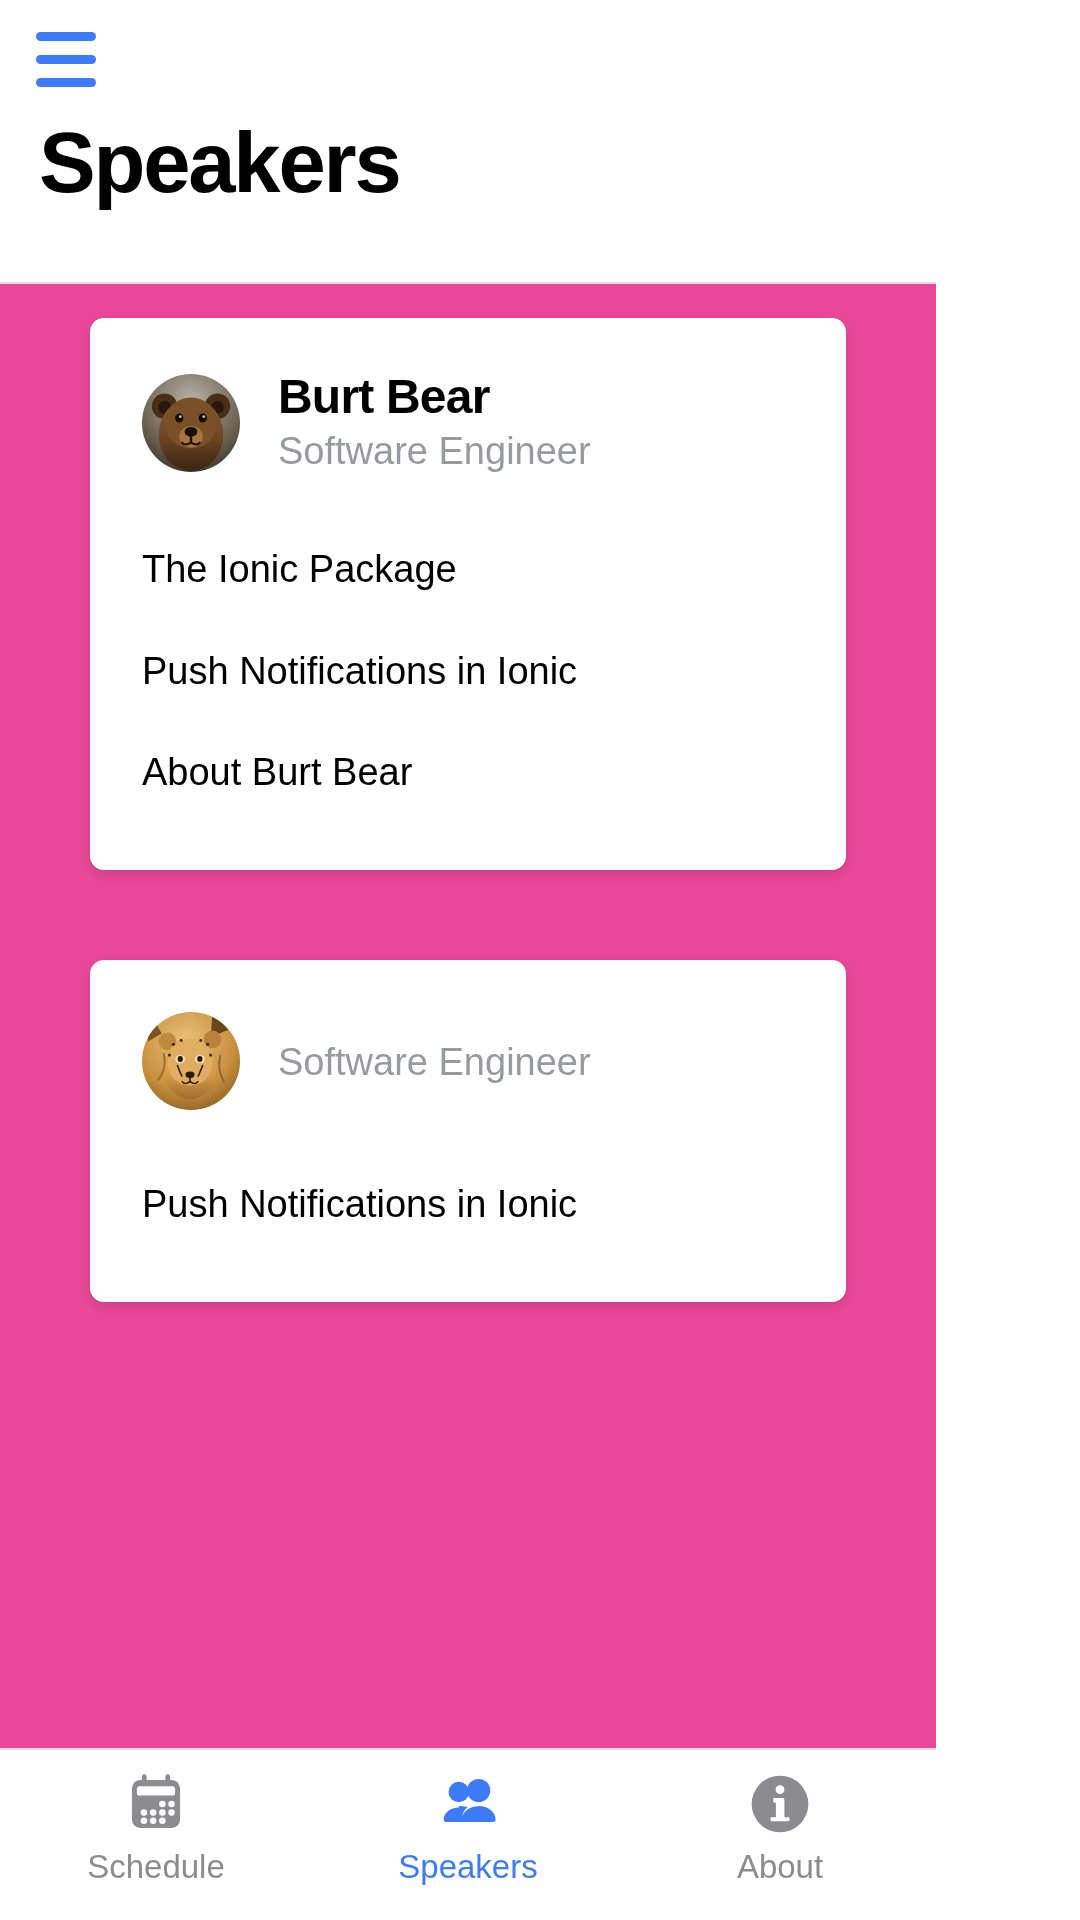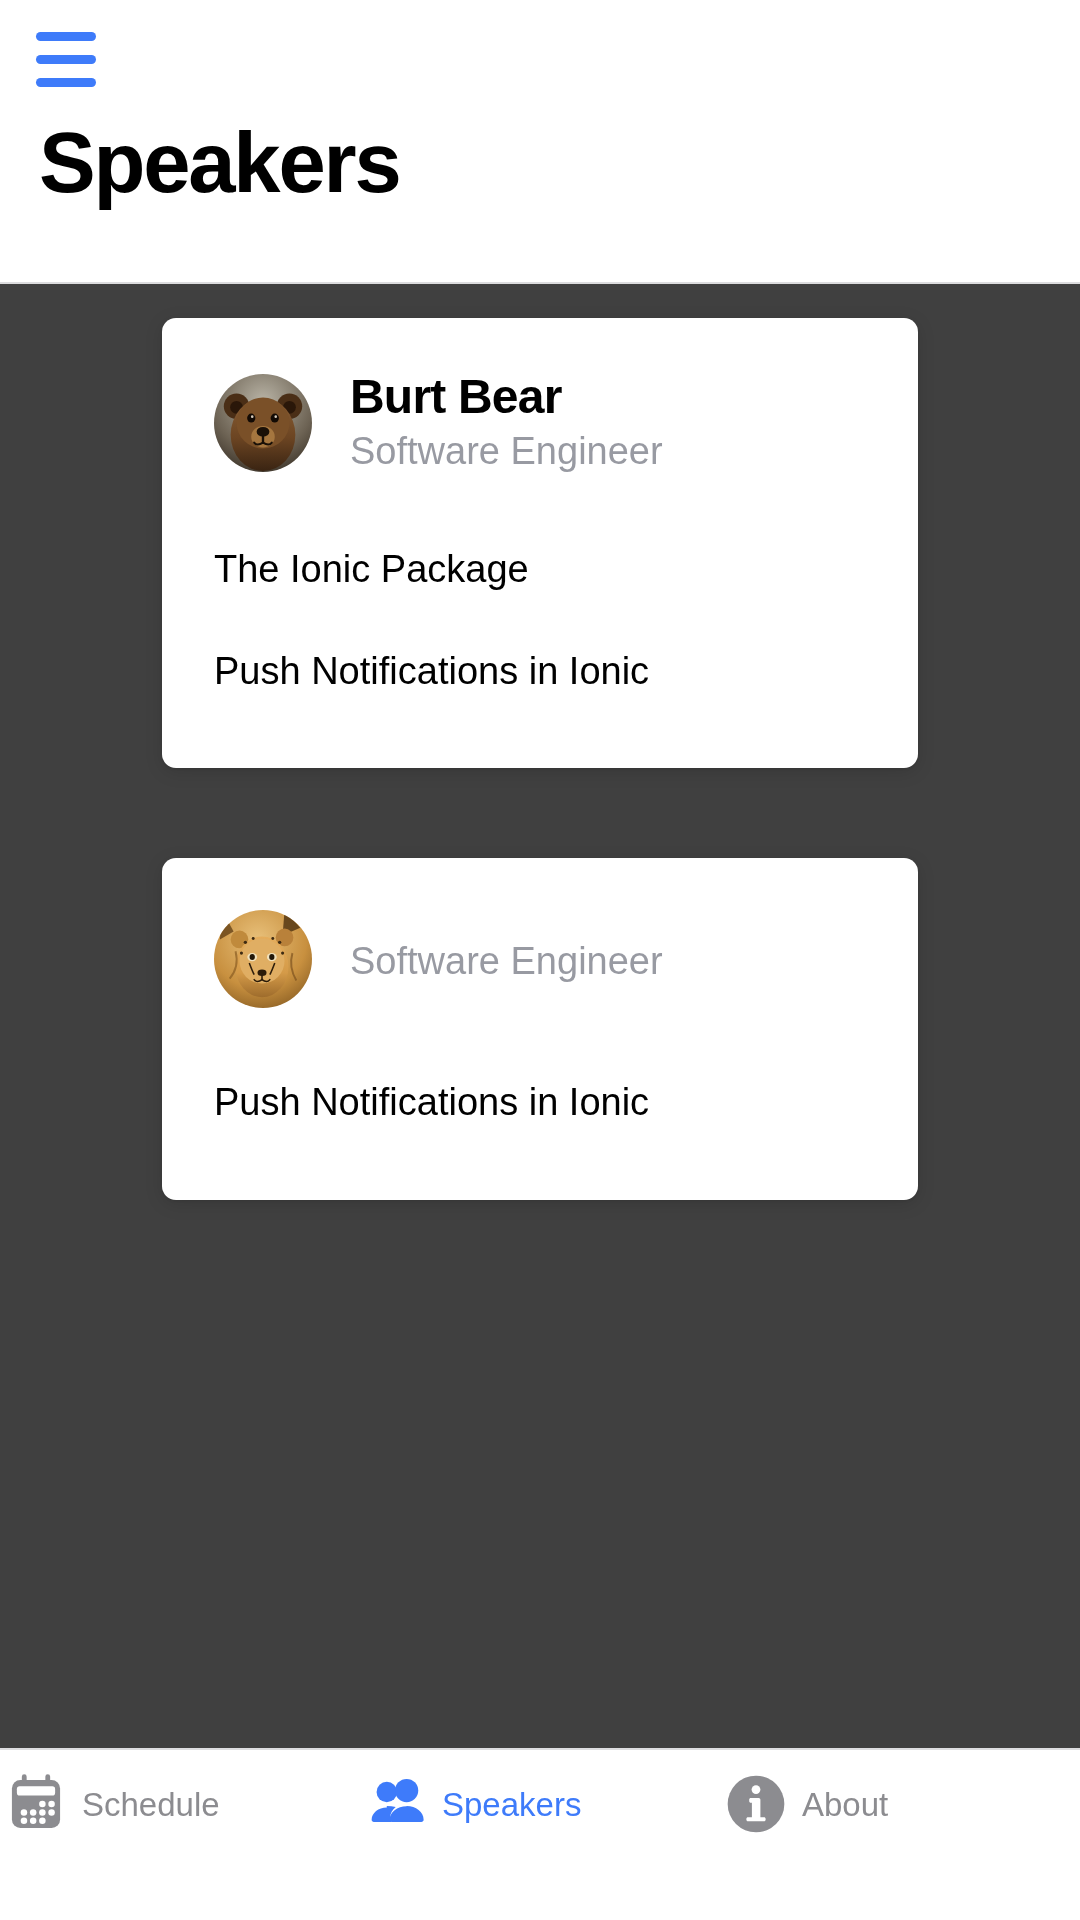--- a/index.html
+++ b/index.html
@@ -8,21 +8,21 @@
     width: 1080px;
     height: 1920px;
     overflow: hidden;
     background: #ffffff;
     font-family: "Liberation Sans", sans-serif;
     -webkit-font-smoothing: antialiased;
   }
 
   .phone {
     position: relative;
-    width: 1080px;
+    width: 936px;
     height: 1920px;
     background: #ffffff;
     display: flex;
     flex-direction: column;
   }
 
   
   .header {
     position: relative;
     flex: 0 0 auto;
@@ -63,21 +63,21 @@
     letter-spacing: -2.2px;
     color: #000000;
     line-height: 1.05;
     white-space: nowrap;
   }
 
   
   .content {
     position: relative;
     flex: 1 1 auto;
-    background: #404040;
+    background: #ec4899;
     overflow: hidden;
     padding-top: 34px;
   }
 
   .speaker-card {
     position: relative;
     margin: 0 auto 90px auto;
     width: 756px;
     background: #ffffff;
     border-radius: 14px;
@@ -141,21 +141,21 @@
     background: #ffffff;
     border-top: 2px solid #dedee0;
     display: flex;
     align-items: flex-start;
     padding-top: 18px;
   }
 
   .tab {
     flex: 1 1 0;
     display: flex;
-    flex-direction: row;
+    flex-direction: column;
     align-items: center;
     gap: 10px;
     background: transparent;
     border: none;
     cursor: pointer;
     padding: 0;
   }
 
   .tab-icon {
     width: 72px;
@@ -225,20 +225,21 @@
           </svg>
         </div>
         <div class="head-text">
           <div class="speaker-name">Burt Bear</div>
           <div class="speaker-title">Software Engineer</div>
         </div>
       </div>
       <div class="card-list">
         <div class="card-list-item">The Ionic Package</div>
         <div class="card-list-item">Push Notifications in Ionic</div>
+        <div class="card-list-item">About Burt Bear</div>
       </div>
     </div>
 
     <div class="speaker-card">
       <div class="card-head">
         <div class="avatar">
           <svg viewBox="0 0 100 100" xmlns="http://www.w3.org/2000/svg">
             <defs>
               <radialGradient id="chbg" cx="45%" cy="30%" r="90%">
                 <stop offset="0%" stop-color="#e8c07a"></stop>

